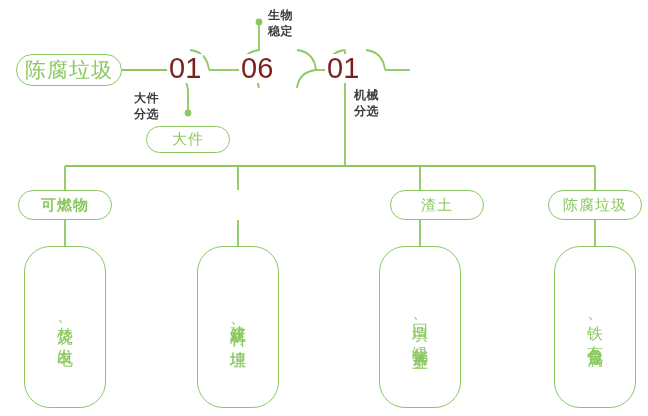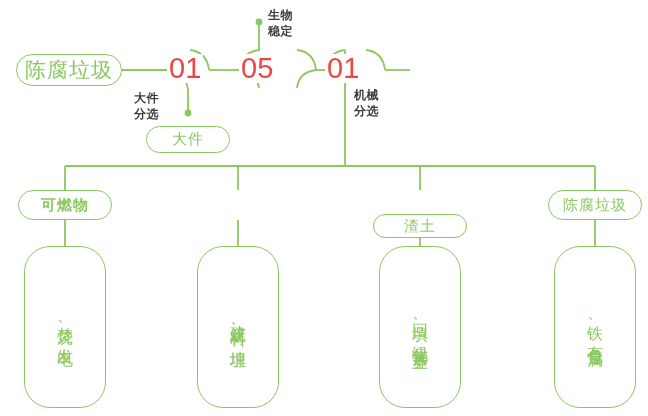--- a/index.html
+++ b/index.html
@@ -45,21 +45,21 @@
     line-height:1.25;
     letter-spacing:2px;
     color:#8CC861;
   }
 
   
   .stepnum{
     position:absolute;
     font-size:29px;
     font-weight:400;
-    color:#ef4444;
+    color:#7f1d1d;
     letter-spacing:0px;
     line-height:1;
     background:#ffffff;
     padding:0 2px;
   }
 
   
   .anno{
     position:absolute;
     color:#3b3b3b;
@@ -114,38 +114,38 @@
 
     <circle cx="259" cy="22" r="3.4" fill="#8CC861"></circle>
     <circle cx="188" cy="113" r="3.4" fill="#8CC861"></circle>
   </svg>
 
   <div class="pill big" style="left:16px;top:54px;width:106px;height:32px;">
     <span>陈腐垃圾</span>
   </div>
 
   <div class="stepnum" style="left:167px;top:54px;">01</div>
-  <div class="stepnum" style="left:239px;top:54px;">05</div>
+  <div class="stepnum" style="left:239px;top:54px;">06</div>
   <div class="stepnum" style="left:325px;top:54px;">01</div>
 
   <div class="anno" style="left:134px;top:91px;text-align:left;">大件
 分选</div>
   <div class="anno" style="left:268px;top:8px;text-align:left;">生物
 稳定</div>
   <div class="anno" style="left:354px;top:88px;text-align:left;">机械
 分选</div>
 
   <div class="pill small" style="left:146px;top:126px;width:84px;height:27px;">
     <span>大件</span>
   </div>
 
   <div class="pill small" style="left:18px;top:190px;width:94px;height:30px;font-weight:bold;">
     <span>可燃物</span>
   </div>
-  <div class="pill small" style="left:373px;top:190px;width:94px;height:24px;margin-top:24px;">
+  <div class="pill small" style="left:390px;top:190px;width:94px;height:30px;">
     <span>渣土</span>
   </div>
   <div class="pill small" style="left:548px;top:190px;width:94px;height:30px;">
     <span>陈腐垃圾</span>
   </div>
 
   <div class="vbox" style="left:24px;top:246px;width:82px;height:162px;">
     <span class="vtext">焚烧、发电</span>
   </div>
   <div class="vbox" style="left:197px;top:246px;width:82px;height:162px;">

